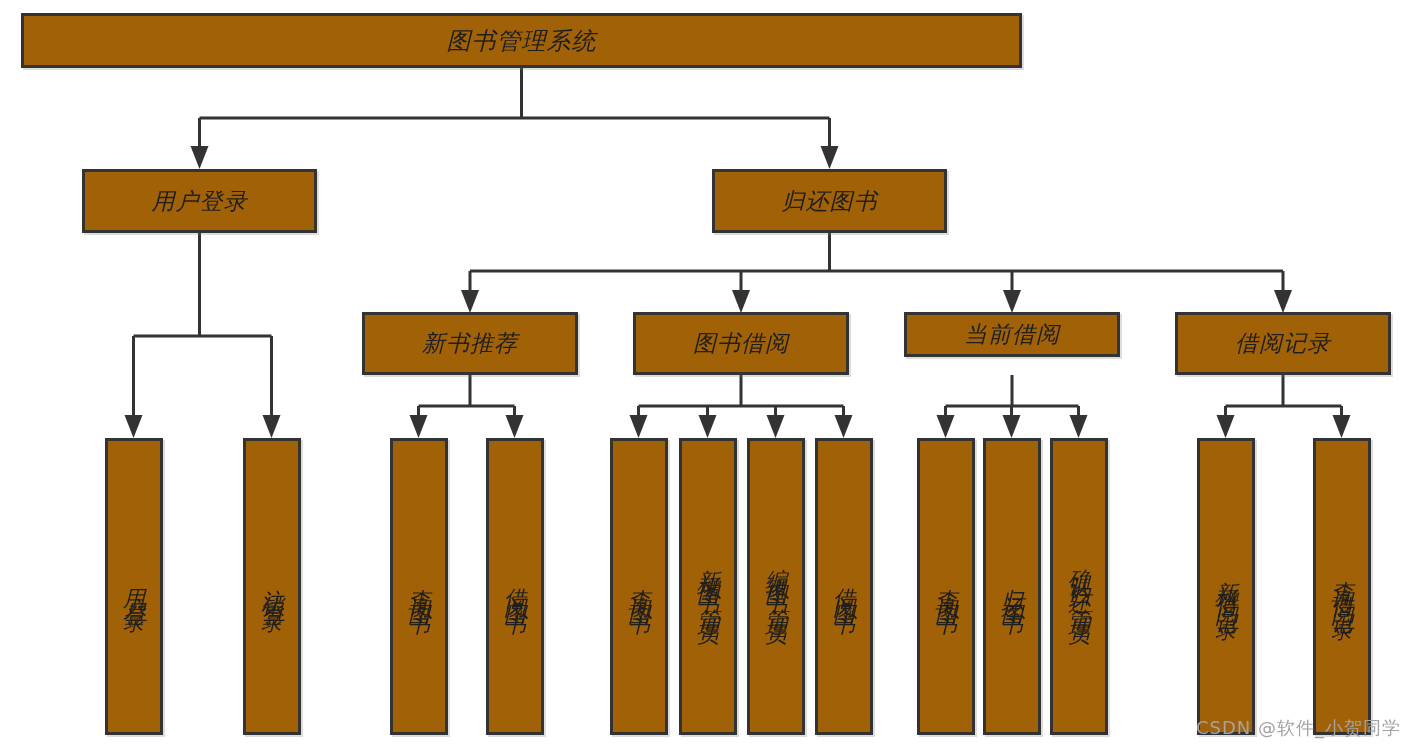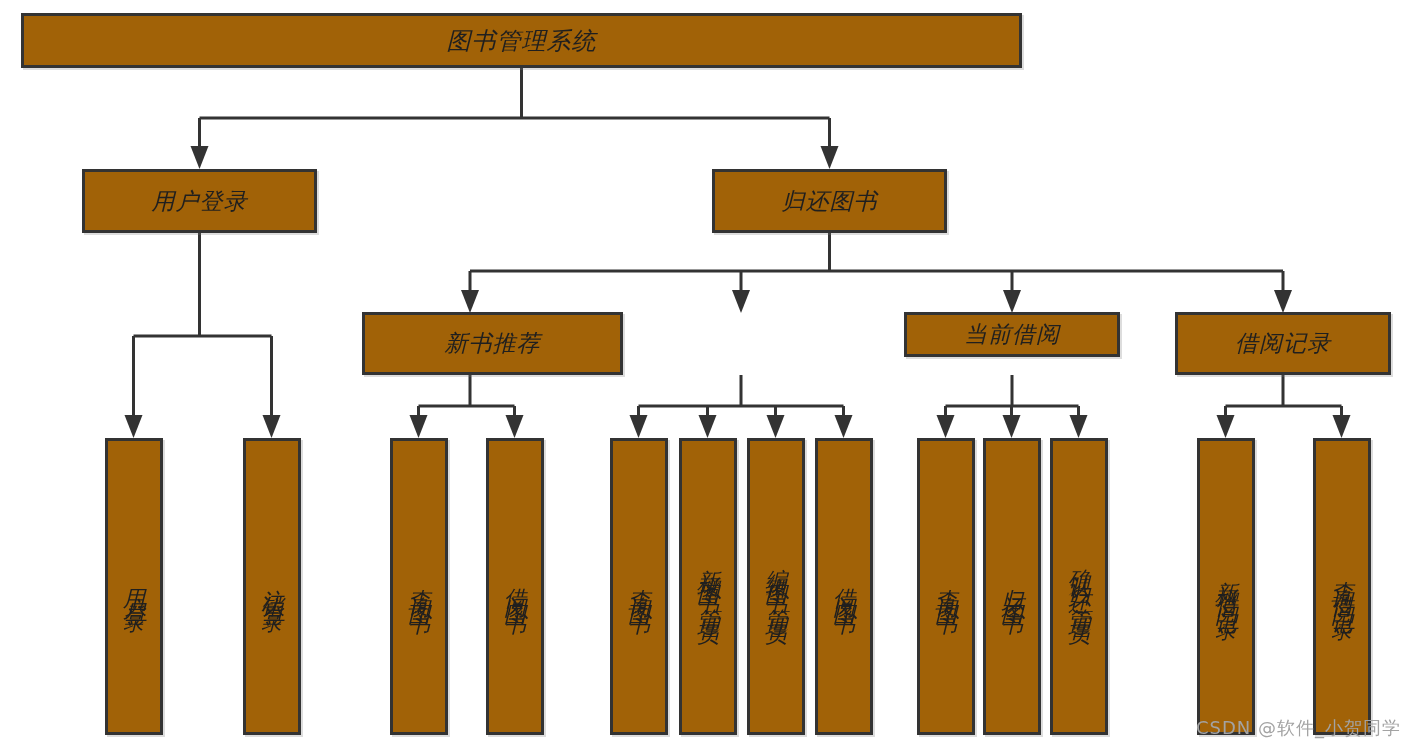--- a/index.html
+++ b/index.html
@@ -99,22 +99,25 @@
     <span class="lbl">图书管理系统</span>
   </div>
 
   <div class="box h2" style="left:82px; top:169px; width:235px; height:64px;">
     <span class="lbl">用户登录</span>
   </div>
   <div class="box h2" style="left:712px; top:169px; width:235px; height:64px;">
     <span class="lbl">归还图书</span>
   </div>
 
-  <div class="box h2" style="left:362px; top:312px; width:261px; height:63px;">
+  <div class="box h2" style="left:362px; top:312px; width:216px; height:63px;">
     <span class="lbl">新书推荐</span>
+  </div>
+  <div class="box h2" style="left:633px; top:312px; width:216px; height:63px;">
+    <span class="lbl">图书借阅</span>
   </div>
   <div class="box h2" style="left:904px; top:312px; width:216px; height:45px;">
     <span class="lbl">当前借阅</span>
   </div>
   <div class="box h2" style="left:1175px; top:312px; width:216px; height:63px;">
     <span class="lbl">借阅记录</span>
   </div>
 
   <div class="box v" style="left:105px; top:438px; width:58px; height:297px;">
     <span class="lbl">用户登录</span>

